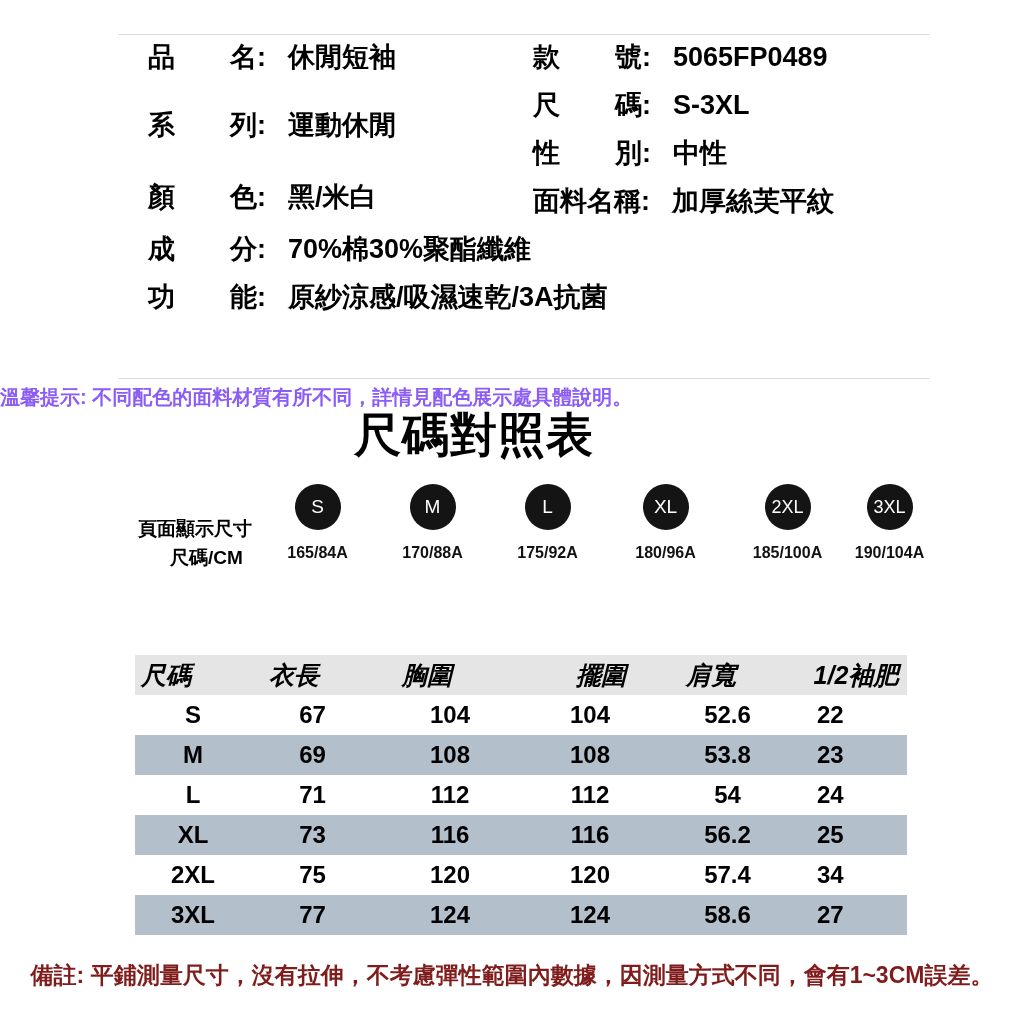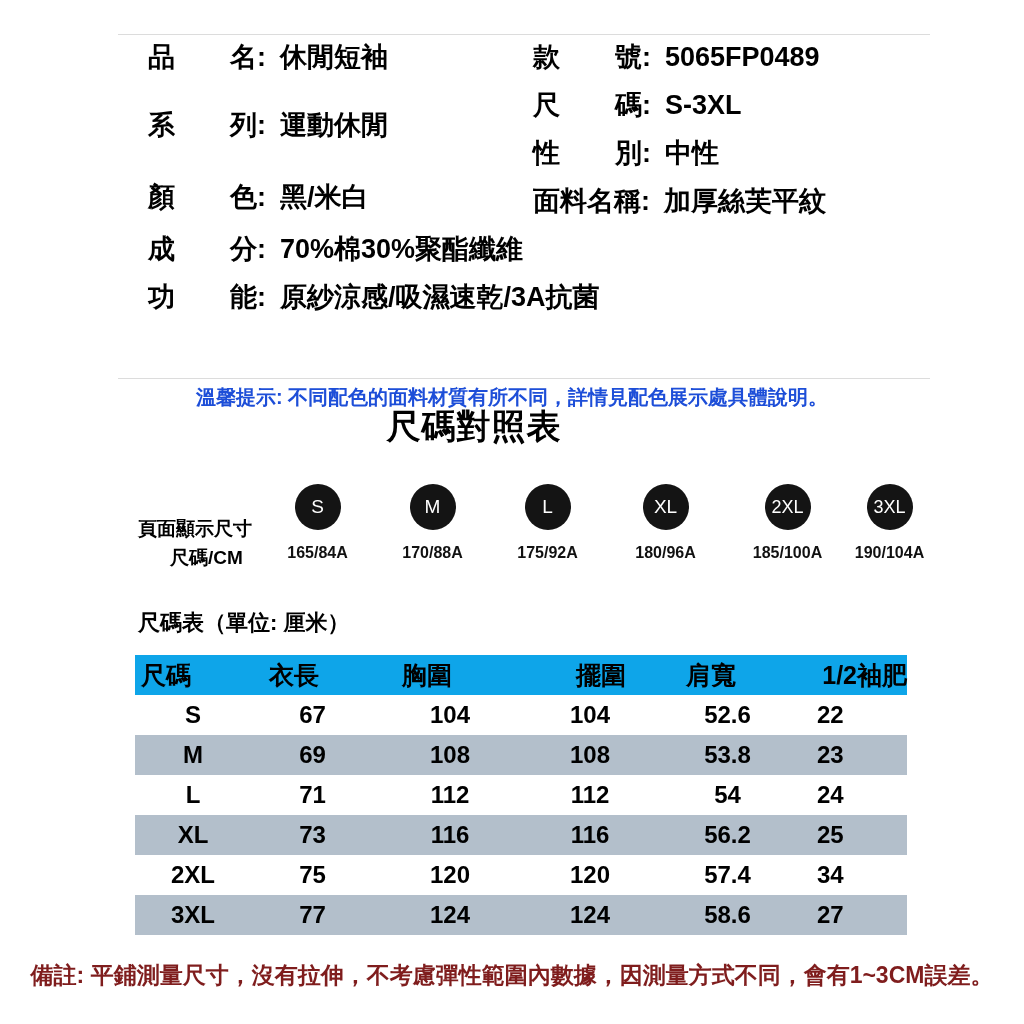--- a/index.html
+++ b/index.html
@@ -66,54 +66,54 @@
   }
   .info-row .lbl.spaced {
     
     display: inline-flex;
     justify-content: space-between;
     min-width: 118px;
   }
   .info-row .lbl .c1 { }
   .info-row .lbl .c2 { }
   .info-row .val {
-    margin-left: 14px;
+    margin-left: 22px;
   }
 
   .lrow-1 { position: absolute; top: 0px; }
   .lrow-2 { position: absolute; top: 68px; }
   .lrow-3 { position: absolute; top: 140px; }
   .lrow-4 { position: absolute; top: 192px; }
   .lrow-5 { position: absolute; top: 240px; }
 
   .rrow-1 { position: absolute; top: 0px; }
   .rrow-2 { position: absolute; top: 48px; }
   .rrow-3 { position: absolute; top: 96px; }
   .rrow-4 { position: absolute; top: 144px; }
 
   .tip {
     position: absolute;
     top: 340px;
     left: 0;
     width: 1024px;
-    text-align: center;
+    text-align: left;
     font-size: 20px;
     font-weight: bold;
-    color: #1d4ed8;
+    color: #8b5cf6;
     white-space: nowrap;
   }
 
   
   .chart-title {
     position: absolute;
     top: 404px;
     left: 0;
     width: 948px;
     text-align: center;
-    font-size: 34px;
+    font-size: 47px;
     font-weight: bold;
     letter-spacing: 1px;
     color: #000;
   }
 
   
   .badge-block {
     position: absolute;
     top: 482px;
     left: 0;
@@ -197,41 +197,42 @@
     height: 40px;
     font-size: 24px;
     font-weight: bold;
     color: #000;
     padding: 0;
     text-align: center;
     vertical-align: middle;
     border: 0;
   }
   .size-table th {
-    background: #0ea5e9;
+    background: #e5e5e5;
     font-size: 25px;
+    font-style: italic;
   }
   .size-table tbody tr.alt td {
     background: #b3bfcb;
   }
   .size-table col.c-size { width: 110px; }
   .size-table col.c-a    { width: 135px; }
   .size-table col.c-b    { width: 140px; }
   .size-table col.c-c    { width: 140px; }
   .size-table col.c-d    { width: 135px; }
   .size-table col.c-e    { width: 112px; }
 
   .size-table th.h-size,
   .size-table td.t-size { text-align: left; padding-left: 6px; }
   .size-table th.h-size { padding-left: 6px; }
   .size-table th.h-a { text-align: left; padding-left: 24px; }
   .size-table th.h-b { text-align: left; padding-left: 22px; }
   .size-table th.h-c { text-align: center; padding-left: 22px; }
   .size-table th.h-d { text-align: left; padding-left: 26px; }
-  .size-table th.h-e { text-align: right; padding-left: 10px; }
+  .size-table th.h-e { text-align: center; padding-left: 10px; }
 
   .size-table td.t-size { text-align: center; }
   .size-table td.t-e { text-align: left; padding-left: 22px; }
 
   .footer-note {
     position: absolute;
     top: 960px;
     left: 0;
     width: 1024px;
     text-align: center;
@@ -365,21 +366,20 @@
       </div>
 
       <div class="badge-cell" style="left:572px">
         <div class="badge wide">3XL</div>
         <div class="cm-cell">190/104A</div>
       </div>
 
     </div>
   </div>
 
-  <div class="table-caption">尺碼表（單位: 厘米）</div>
 
   <table class="size-table">
     <colgroup>
       <col class="c-size">
         <col class="c-a">
         <col class="c-b">
         <col class="c-c">
         <col class="c-d">
         <col class="c-e">
     </colgroup>

